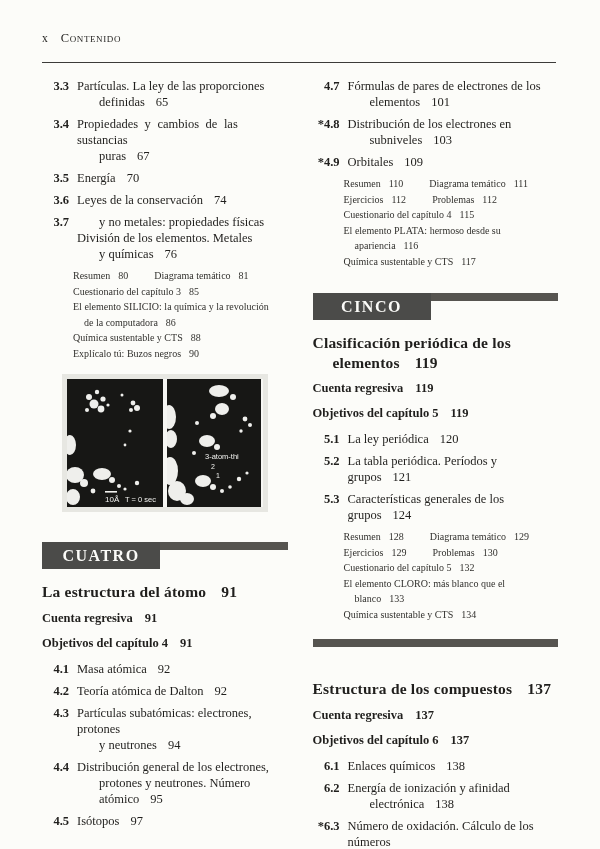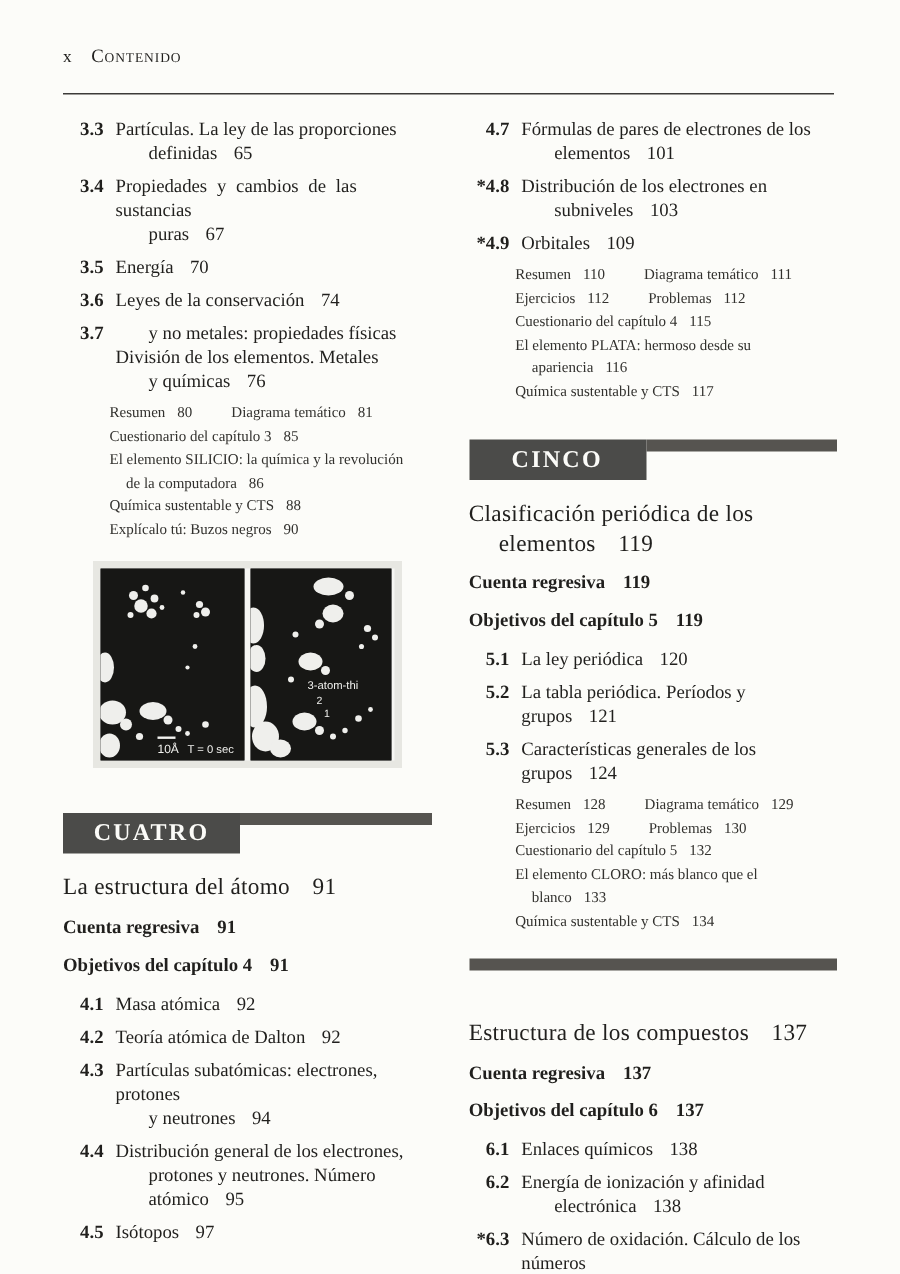--- a/index.html
+++ b/index.html
@@ -38,21 +38,21 @@
   .ex-t{}
   .ex-t:not(:first-child){margin-left:26px;}
   .ex-p{margin-left:8px;}
 
   
   .banner{display:flex;align-items:flex-start;height:27px;margin:0 0 13px 0;}
   .banner-box{background:#4b4b49;color:#fbfbf8;font-weight:700;font-size:16px;
     letter-spacing:1.5px;width:118px;height:27px;display:flex;align-items:center;justify-content:center;}
   .banner-bar{flex:1;height:8px;background:#565450;}
 
-  .chap-title{font-size:15.5px;font-weight:400;line-height:19.5px;margin-bottom:9px;letter-spacing:.2px;}
+  .chap-title{font-size:15.5px;font-weight:700;line-height:19.5px;margin-bottom:9px;letter-spacing:.2px;}
   .chap-title .pg{margin-left:15px;}
   .chap-title .ln.cont{padding-left:20px;}
   .sub-head{font-size:12.5px;font-weight:700;margin-bottom:10px;}
   .sub-head .pg{margin-left:12px;}
 
   .mt-banner4{margin-top:30px;}
   .mt-banner5{margin-top:24px;}
   .mt-banner6{margin-top:17px;}
 
   

